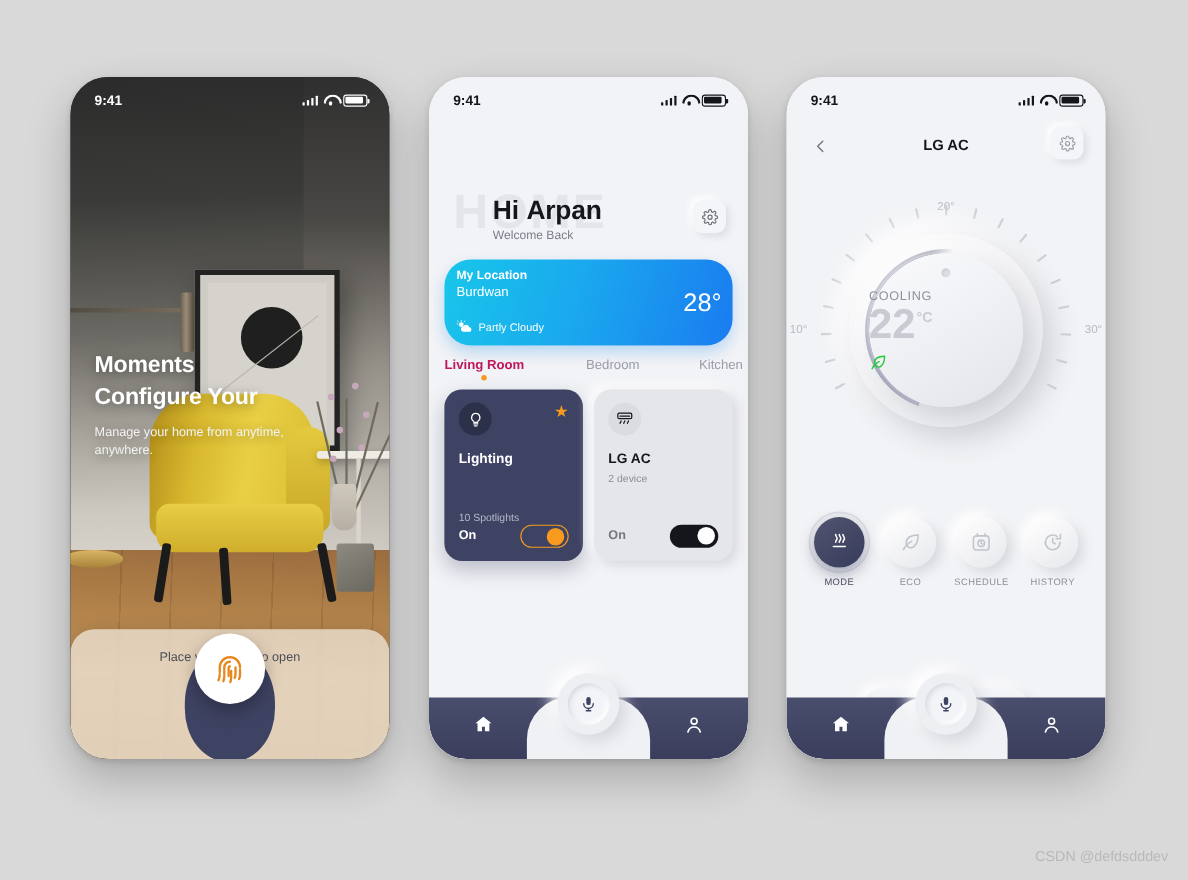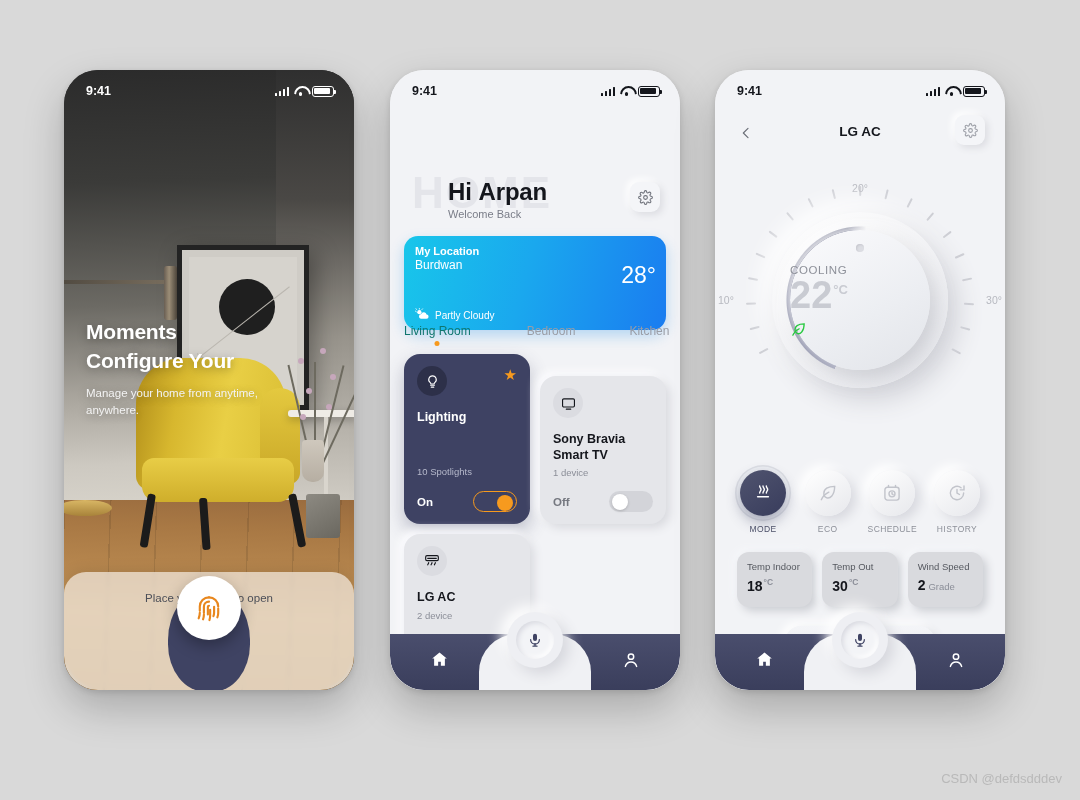--- a/index.html
+++ b/index.html
@@ -162,40 +162,40 @@
   .p2-hi .sp { display:inline-block; width:7px; }
   .p2-welcome { font-size:11px; color:#7a7d88; margin-top:2px; }
   .gear-btn {
     position:absolute; right:20px; top:112px; width:30px; height:30px; border-radius:9px;
     background:#f4f5f8; box-shadow: 3px 3px 7px #dcdde2, -3px -3px 7px #ffffff;
     display:flex; align-items:center; justify-content:center; z-index:5;
   }
 
   .card-row { position:absolute; left:14px; right:14px; top:166px; display:flex; gap:10px; }
   .weather-card {
-    flex:1 1 0; height:94px; border-radius:14px; padding:9px 11px; position:relative;
+    flex:1 1 0; height:78px; border-radius:24px; padding:9px 11px; position:relative;
     background: linear-gradient(105deg,#18c6ea 0%,#1aa8ee 46%,#1a7cf0 100%);
     color:#fff; box-shadow: 0 6px 14px rgba(26,140,235,.28);
   }
   .wc-title { font-size:11px; font-weight:bold; }
   .wc-city  { font-size:12px; margin-top:1px; }
   .wc-temp  { position:absolute; right:10px; top:26px; font-size:23px; font-weight:300; }
   .wc-cond  { position:absolute; left:11px; bottom:8px; font-size:10px; display:flex; align-items:center; gap:5px;}
   .energy-card {
     flex:1 1 0; height:78px; border-radius:14px; padding:9px 11px; position:relative;
     background:#e9eaee; box-shadow: 4px 4px 10px #dadbe0, -4px -4px 10px #fdfdff;
   }
   .ec-title { font-size:10.5px; font-weight:bold; color:#1d2028; }
   .ec-pct { font-size:17px; font-weight:bold; color:#15c24a; margin-top:3px; }
   .ec-kwh { font-size:9.5px; color:#8b8e98; margin-top:4px; }
   .bolt { position:absolute; right:8px; top:14px; font-size:34px; line-height:1; color:#fbd50f; filter: drop-shadow(0 2px 3px rgba(0,0,0,.12)); }
 
   .tabs { position:absolute; left:14px; right:14px; top:254px; display:flex; align-items:flex-start; }
   .tab { font-size:12px; color:#9a9da6; position:relative; padding-bottom:8px; }
-  .tab.active { color:#0f766e; font-weight:normal; }
+  .tab.active { color:#be185d; font-weight:bold; }
   .tab .dot { position:absolute; left:50%; bottom:0; transform:translateX(-50%); width:5px; height:5px; border-radius:50%; background:#f79a1e; }
   .tab:nth-child(1){ flex:0 0 auto; margin-right:56px; }
   .tab:nth-child(2){ flex:0 0 auto; margin-right:54px; }
 
   .grid { position:absolute; left:14px; right:14px; top:284px; display:grid; grid-template-columns:1fr 1fr; gap:10px; }
   .dev {
     border-radius:16px; padding:12px 13px 12px; position:relative; min-height:128px;
     display:flex; flex-direction:column;
   }
   .dev.dark { background:#3e4263; color:#fff; box-shadow: 0 8px 18px rgba(62,66,99,.30); }
@@ -514,36 +514,20 @@
           <div class="dev-name">Lighting</div>
           <div class="dev-count">10 Spotlights</div>
           <div class="dev-foot">
             <span class="dev-state">On</span>
             <span class="sw on-orange">
                 <i></i>
               </span>
           </div>
         </div>
 
-        <div class="dev light tall offset">
-          <div class="dev-ico">
-            <svg width="15" height="15" viewBox="0 0 24 24" fill="none" stroke="#14161c" stroke-width="1.8" stroke-linecap="round">
-              <rect x="2.5" y="4.5" width="19" height="13" rx="2"></rect>
-              <path d="M8.5 21h7"></path>
-            </svg>
-          </div>
-          <div class="dev-name">Sony Bravia Smart TV</div>
-          <div class="dev-count">1 device</div>
-          <div class="dev-foot">
-            <span class="dev-state">Off</span>
-            <span class="sw off">
-                <i></i>
-              </span>
-          </div>
-        </div>
 
         <div class="dev light tall">
           <div class="dev-ico">
             <svg width="16" height="16" viewBox="0 0 24 24" fill="none" stroke="#14161c" stroke-width="1.7" stroke-linecap="round">
               <rect x="2.5" y="4" width="19" height="7.5" rx="2"></rect>
               <path d="M5.5 8h13"></path>
               <path d="M7 14.5c0 1.6-1.4 1.8-1.4 3.3M12 14.5c0 1.6-1.4 1.8-1.4 3.3M17 14.5c0 1.6-1.4 1.8-1.4 3.3"></path>
             </svg>
           </div>
           <div class="dev-name">LG AC</div>
@@ -754,40 +738,20 @@
             <svg width="20" height="20" viewBox="0 0 24 24" fill="none" stroke="currentColor" stroke-width="1.7" stroke-linecap="round">
               <path d="M20 12a8 8 0 1 1-3.1-6.3"></path>
               <path d="M20.4 3.6v4.6h-4.6"></path>
               <path d="M12 7.6V12l3 1.8"></path>
             </svg>
           </div>
           <div class="mode-lbl">HISTORY</div>
         </div>
       </div>
 
-      <div class="stats">
-        <div class="stat">
-          <div class="stat-lbl">Temp Indoor</div>
-          <div class="stat-val">
-            <span>18</span><small>°C</small>
-          </div>
-        </div>
-        <div class="stat">
-          <div class="stat-lbl">Temp Out</div>
-          <div class="stat-val">
-            <span>30</span><small>°C</small>
-          </div>
-        </div>
-        <div class="stat">
-          <div class="stat-lbl">Wind Speed</div>
-          <div class="stat-val">
-            <span>2</span><span class="grade">Grade</span>
-          </div>
-        </div>
-      </div>
 
       <div class="selector">
         <span class="sel-txt">LG AC - LR</span>
         <span>
           <svg width="13" height="13" viewBox="0 0 24 24" fill="none" stroke="#8d9099" stroke-width="2" stroke-linecap="round" stroke-linejoin="round">
             <path d="M5 9l7 7 7-7"></path>
           </svg>
         </span>
       </div>
 

